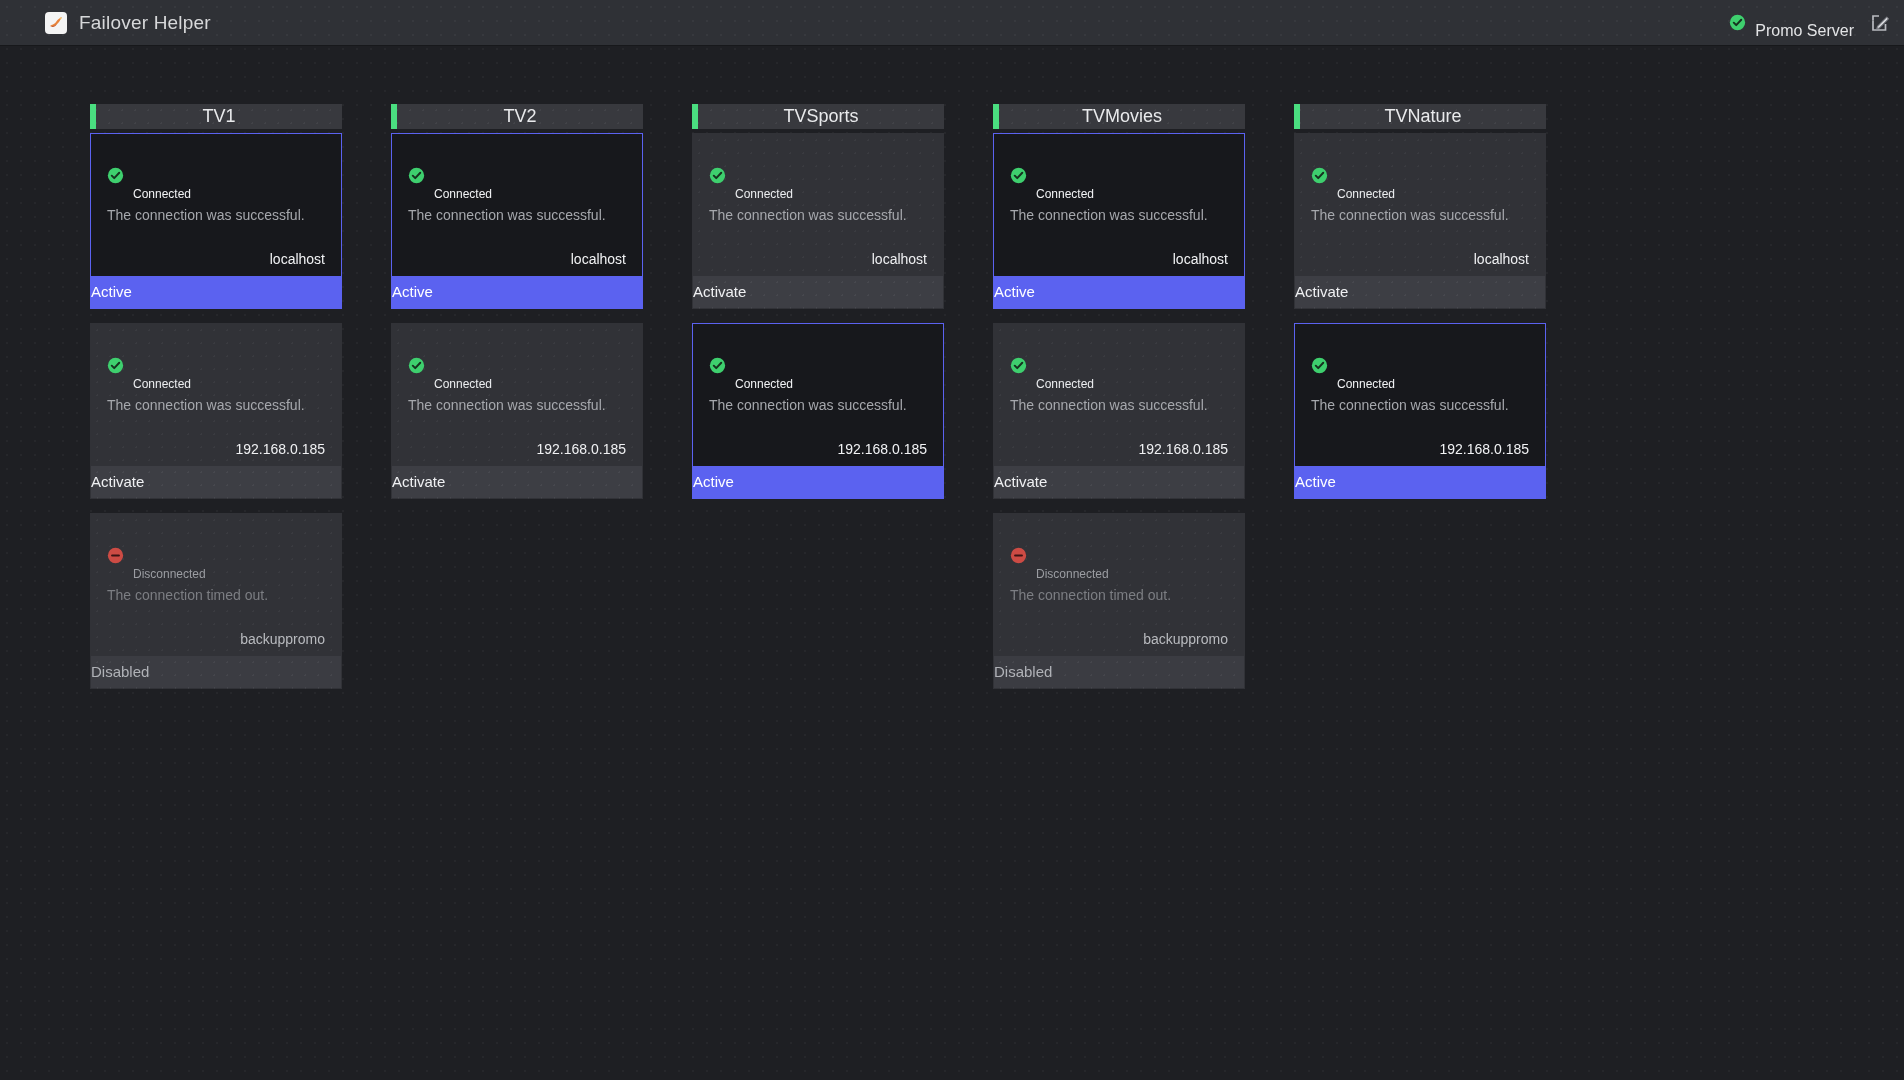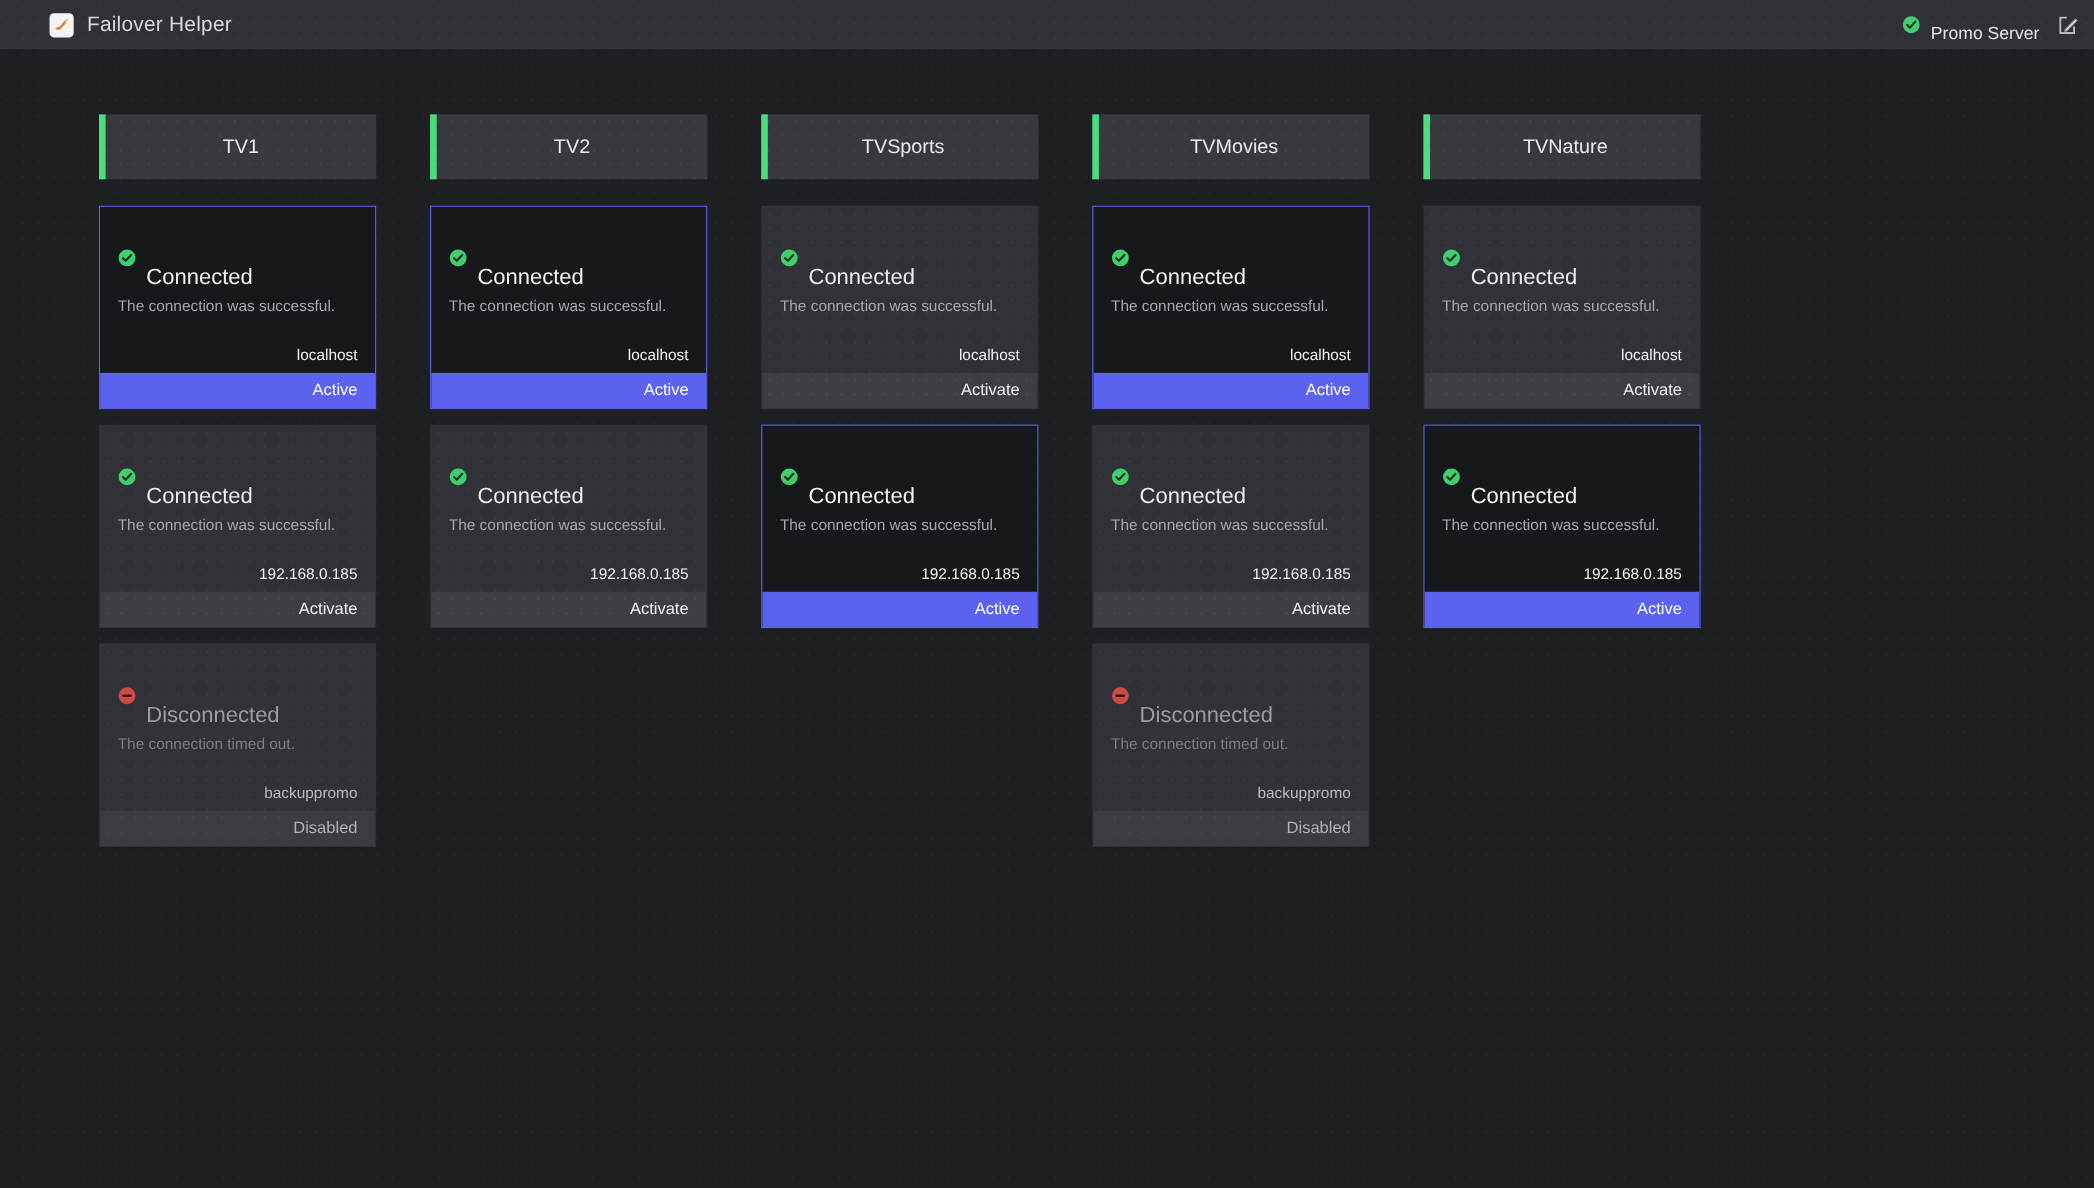--- a/index.html
+++ b/index.html
@@ -46,54 +46,54 @@
 
   
   #board {
     display: flex;
     gap: 49px;
     padding: 58px 0 0 90px;
   }
   .column { width: 252px; flex: 0 0 252px; }
 
   .col-header {
-    height: 59px;
+    height: 25px;
     background: #38393e;
     background-image: radial-gradient(rgba(255,255,255,0.05) 1px, transparent 1px);
     background-size: 13px 13px;
     display: flex; align-items: center;
     position: relative;
-    margin-bottom: 24px;
+    margin-bottom: 4px;
   }
   .col-accent {
     position: absolute; left: 0; top: 0; bottom: 0;
     width: 6px; background: #4ade80;
   }
   .col-title {
     width: 100%; text-align: center; font-size: 18px; color: #e9eaec;
     padding-left: 6px;
   }
 
   
   .card {
     margin-bottom: 14px;
     border: 1px solid transparent;
     overflow: hidden;
   }
   .card-body { padding: 16px 16px 0 16px; }
   .status-row { display: flex; align-items: center; gap: 9px; }
   .status-ico { width: 17px; height: 17px; flex: 0 0 auto; display: block; }
-  .status-text { font-size: 20px; margin-top: 37px; }
+  .status-text { font-size: 12px; margin-top: 37px; }
   .status-desc { font-size: 14px; margin-top: 6px; }
   .host {
     font-size: 14px; text-align: right;
     padding: 28px 0 9px 0;
   }
   .card-footer {
-    text-align: right; font-size: 15px;
+    text-align: left; font-size: 15px;
     padding: 7px 16px 8px 0;
   }
 
   
   .card.inactive { background: #313237;
     background-image: radial-gradient(rgba(255,255,255,0.045) 1px, transparent 1px);
     background-size: 13px 13px; }
   .card.inactive .status-text { color: #eceef0; }
   .card.inactive .status-desc { color: #a6a8ad; }
   .card.inactive .host { color: #f0f1f3; }

